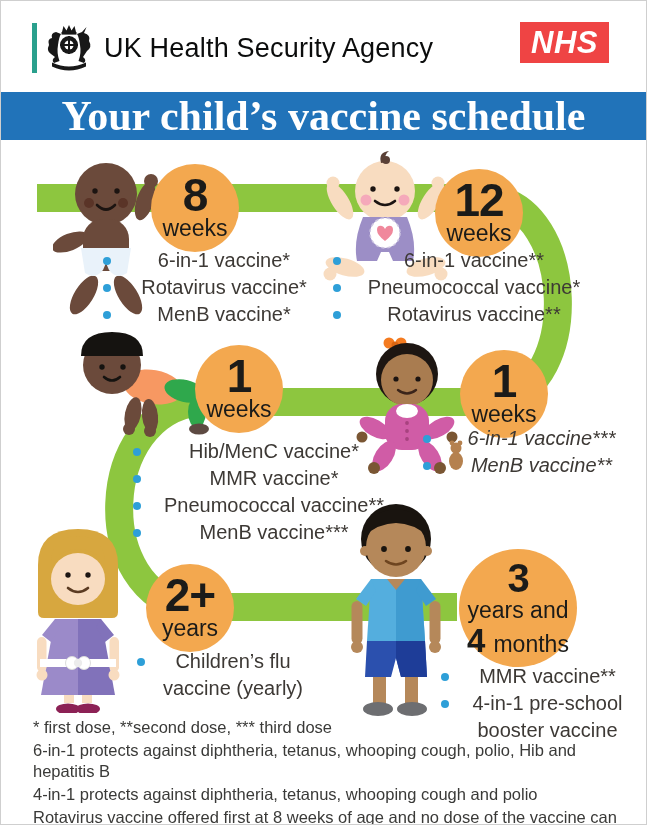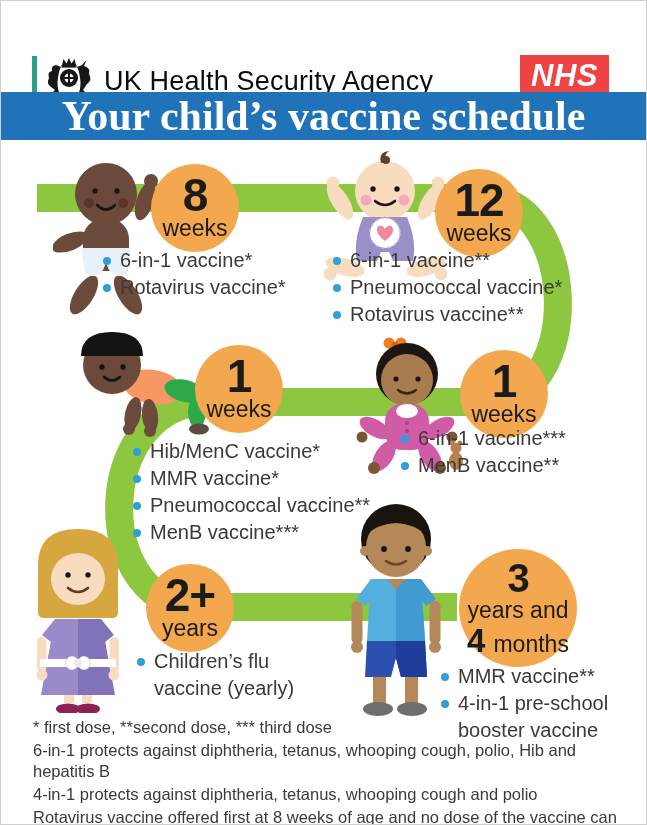--- a/index.html
+++ b/index.html
@@ -2,21 +2,21 @@
 <html><head>
 <meta charset="utf-8">
 <style>
   html,body { margin:0; padding:0; background:#ffffff; }
   .page {
     position:relative; width:647px; height:825px; margin:0 auto;
     background:#ffffff; border:1px solid #cfcfcf; box-sizing:border-box;
     overflow:hidden; font-family:"Liberation Sans", sans-serif;
   }
   
-  .header { position:absolute; top:0; left:0; width:100%; height:72px; background:#fff;margin-top:33px; }
+  .header { position:absolute; top:0; left:0; width:100%; height:72px; background:#fff; }
   .teal-bar { position:absolute; left:31px; top:22px; width:5px; height:50px; background:#2aa08d; }
   .crest { position:absolute; left:42px; top:22px; width:52px; height:50px; }
   .org-name { position:absolute; left:103px; top:32px; font-size:27px; color:#0b0c0c; letter-spacing:.2px; white-space:nowrap; }
   .nhs-logo { position:absolute; left:519px; top:21px; width:89px; height:41px; background:#ef4444; display:flex; align-items:center; justify-content:center; }
   .nhs-logo span { color:#fff; font-weight:bold; font-style:italic; font-size:31px; letter-spacing:.5px; }
   
   .banner { position:absolute; top:91px; left:0; width:100%; height:48px; background:#2173b9; display:flex; align-items:center; justify-content:center; }
   .banner h1 { margin:0; font-family:"Liberation Serif", serif; font-weight:700; font-size:42px; color:#ffffff; line-height:1; white-space:nowrap; }
   
   .route { position:absolute; left:0; top:0; z-index:1; }
@@ -38,27 +38,27 @@
   #c12 { left:434px; top:168px; width:88px;  height:88px;align-items:center; }
   #c16 { left:459px; top:349px; width:88px;  height:88px; }
   #c1y { left:194px; top:344px; width:88px;  height:88px; }
   #c2  { left:145px; top:563px; width:88px;  height:88px; }
   #c3  { left:458px; top:548px; width:118px; height:118px; }
   #c3 .num   { font-size:40px; line-height:1; }
   #c3 .line2 { display:flex; align-items:baseline; gap:9px; }
   #c3 .line2 .num { font-size:33px; }
   
   .vaccines { position:absolute; z-index:4; list-style:none; margin:0; padding:0;
-              font-size:20px; line-height:27px; color:#3d3935; }
+              font-size:20px; line-height:27px; color:#3d3935;text-align:center; }
   .vaccines li { position:relative; padding-left:17px; }
   .vaccines li::before { content:""; position:absolute; left:0; top:10px; width:8px; height:8px;
                          border-radius:50%; background:#2e9fd8; }
   #list8  { left:102px; top:246px; width:225px; }
   #list12 { left:332px; top:246px; width:265px; }
-  #list16 { left:400px; top:424px; width:220px; }
+  #list16 { left:422px; top:424px; width:220px;font-style:italic; }
   #list1y { left:132px; top:437px; width:265px; }
   #list2  { left:136px; top:647px; width:175px; }
   #list3  { left:440px; top:662px; width:196px; }
   
   .footnotes { position:absolute; left:32px; top:716px; width:588px; z-index:4;
                font-size:16.5px; line-height:21px; color:#3a3a38; }
   .footnotes p { margin:0 0 2px 0; }
 </style>
 </head>
 <body>
@@ -277,20 +277,21 @@
     <span class="unit">years and</span>
     <span class="line2">
       <span class="num">4</span>
       <span class="unit">months</span>
     </span>
   </div>
 
   <ul class="vaccines" id="list8">
     <li><span>6-in-1 vaccine*</span></li>
     <li><span>Rotavirus vaccine*</span></li>
+    <li><span>MenB vaccine*</span></li>
   </ul>
   <ul class="vaccines" id="list12">
     <li><span>6-in-1 vaccine**</span></li>
     <li><span>Pneumococcal vaccine*</span></li>
     <li><span>Rotavirus vaccine**</span></li>
   </ul>
   <ul class="vaccines" id="list16">
     <li><span>6-in-1 vaccine***</span></li>
     <li><span>MenB vaccine**</span></li>
   </ul>

